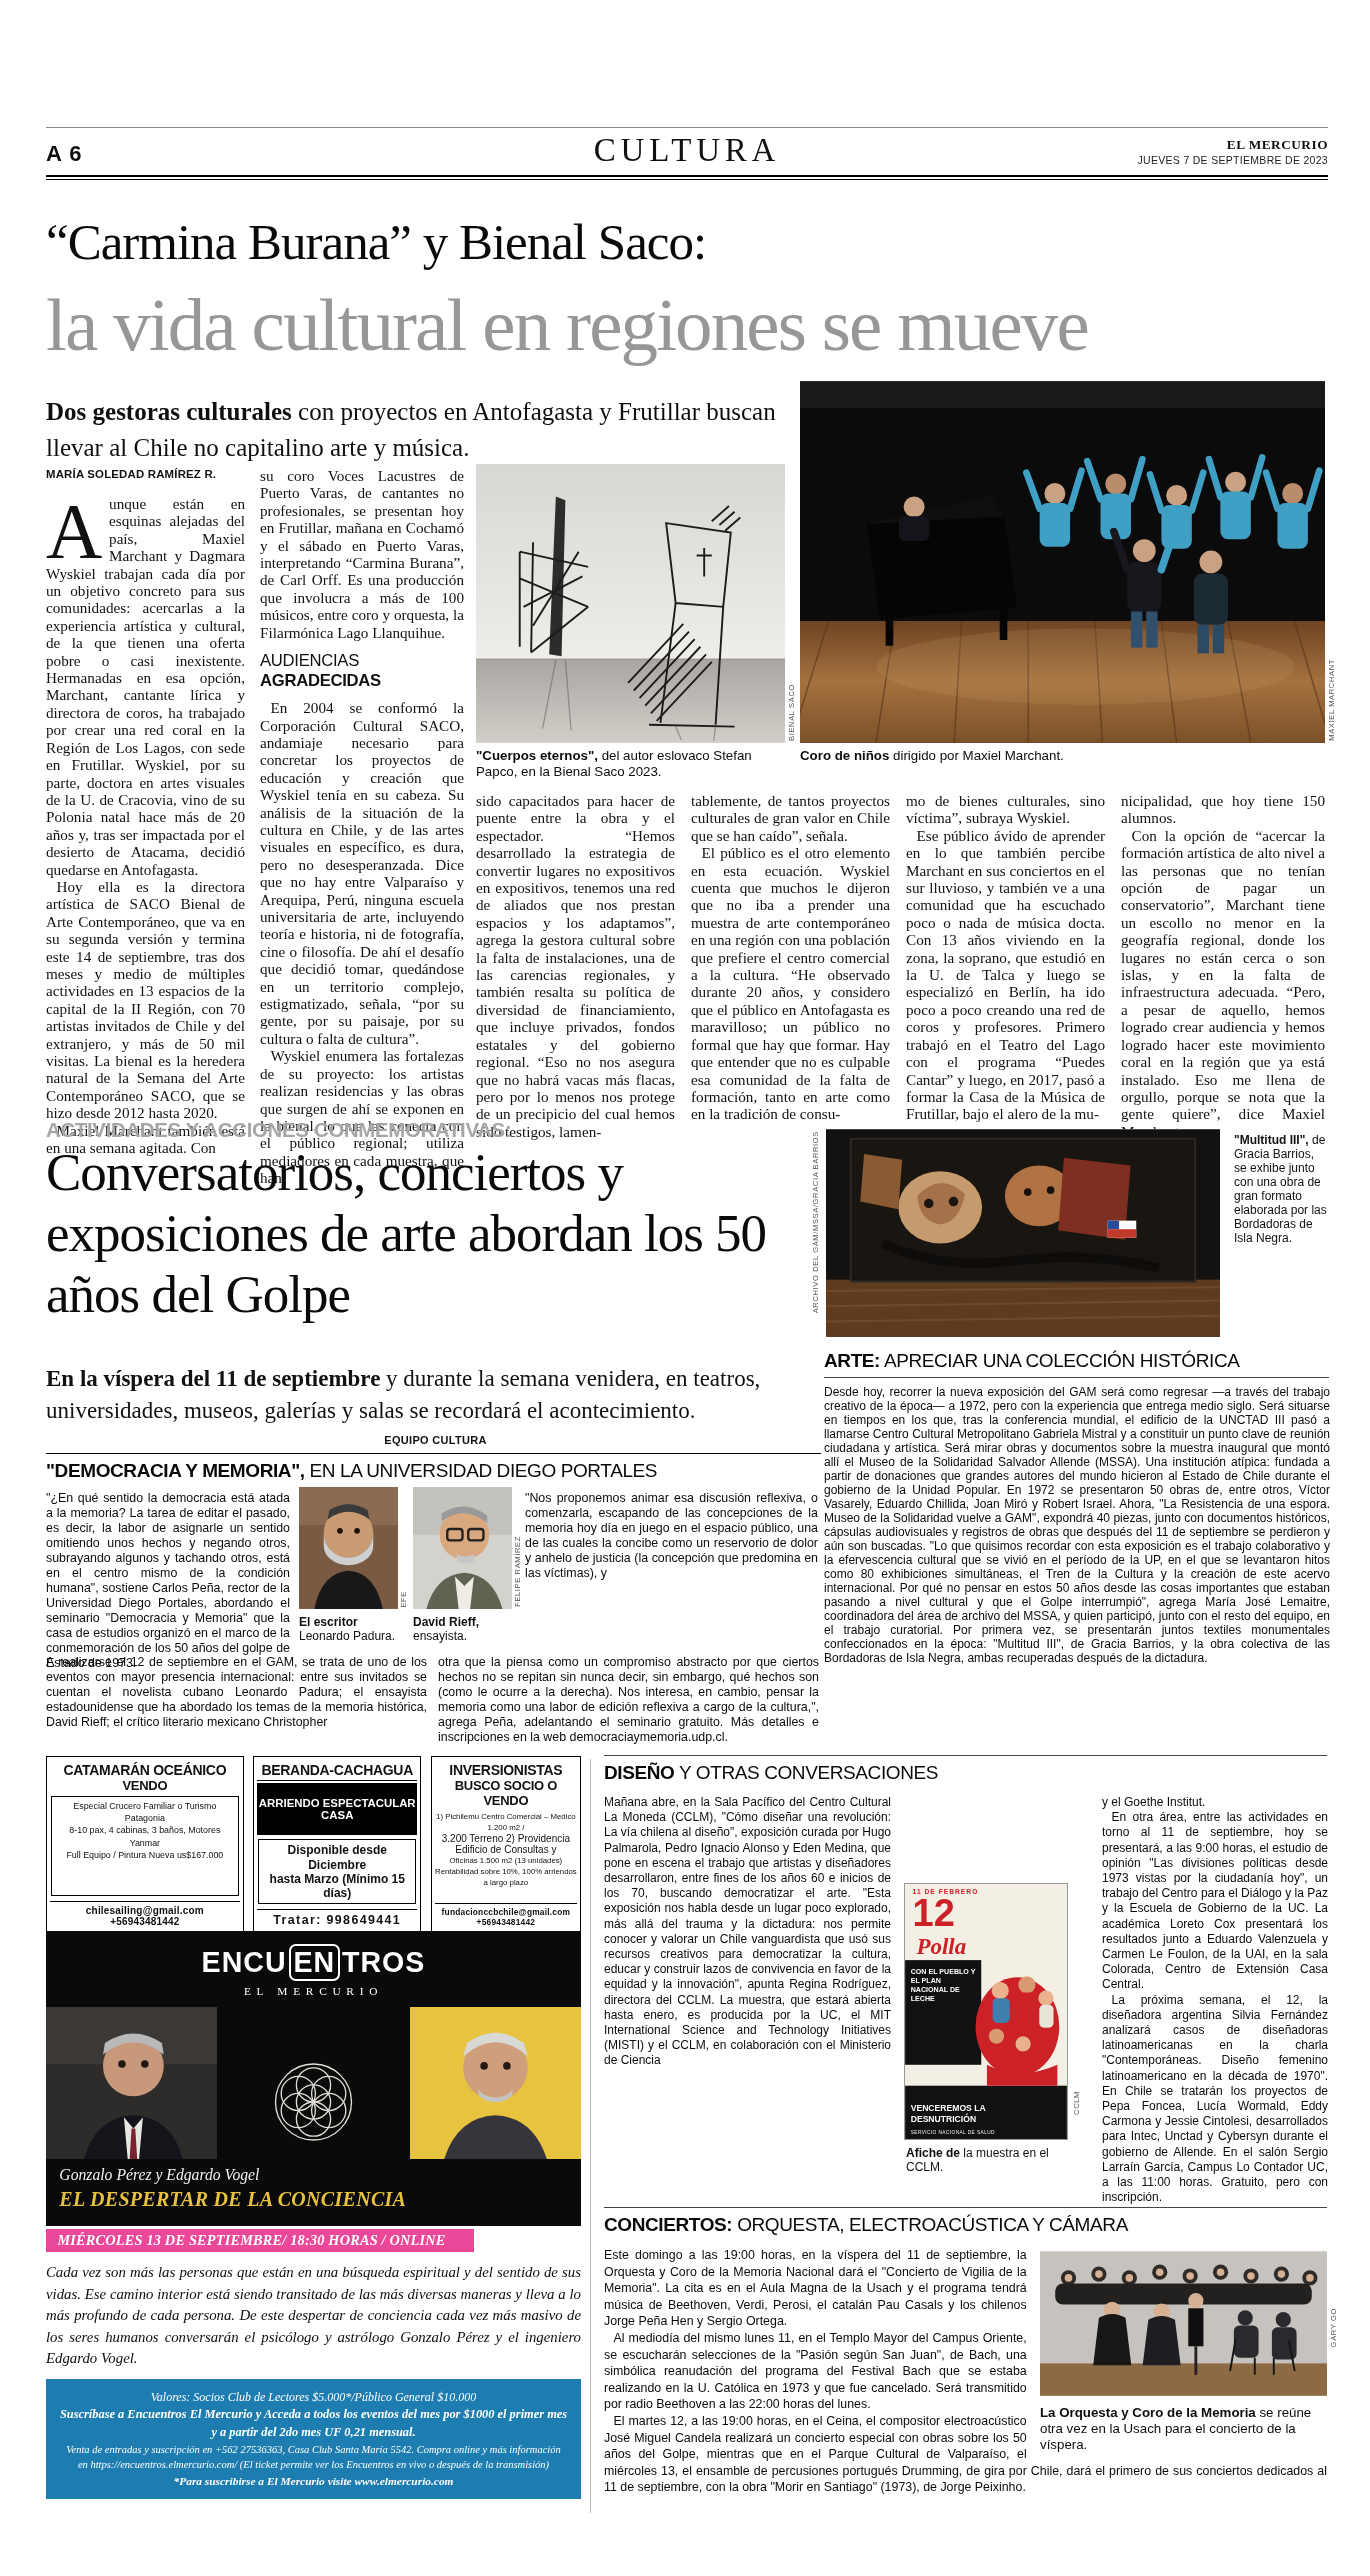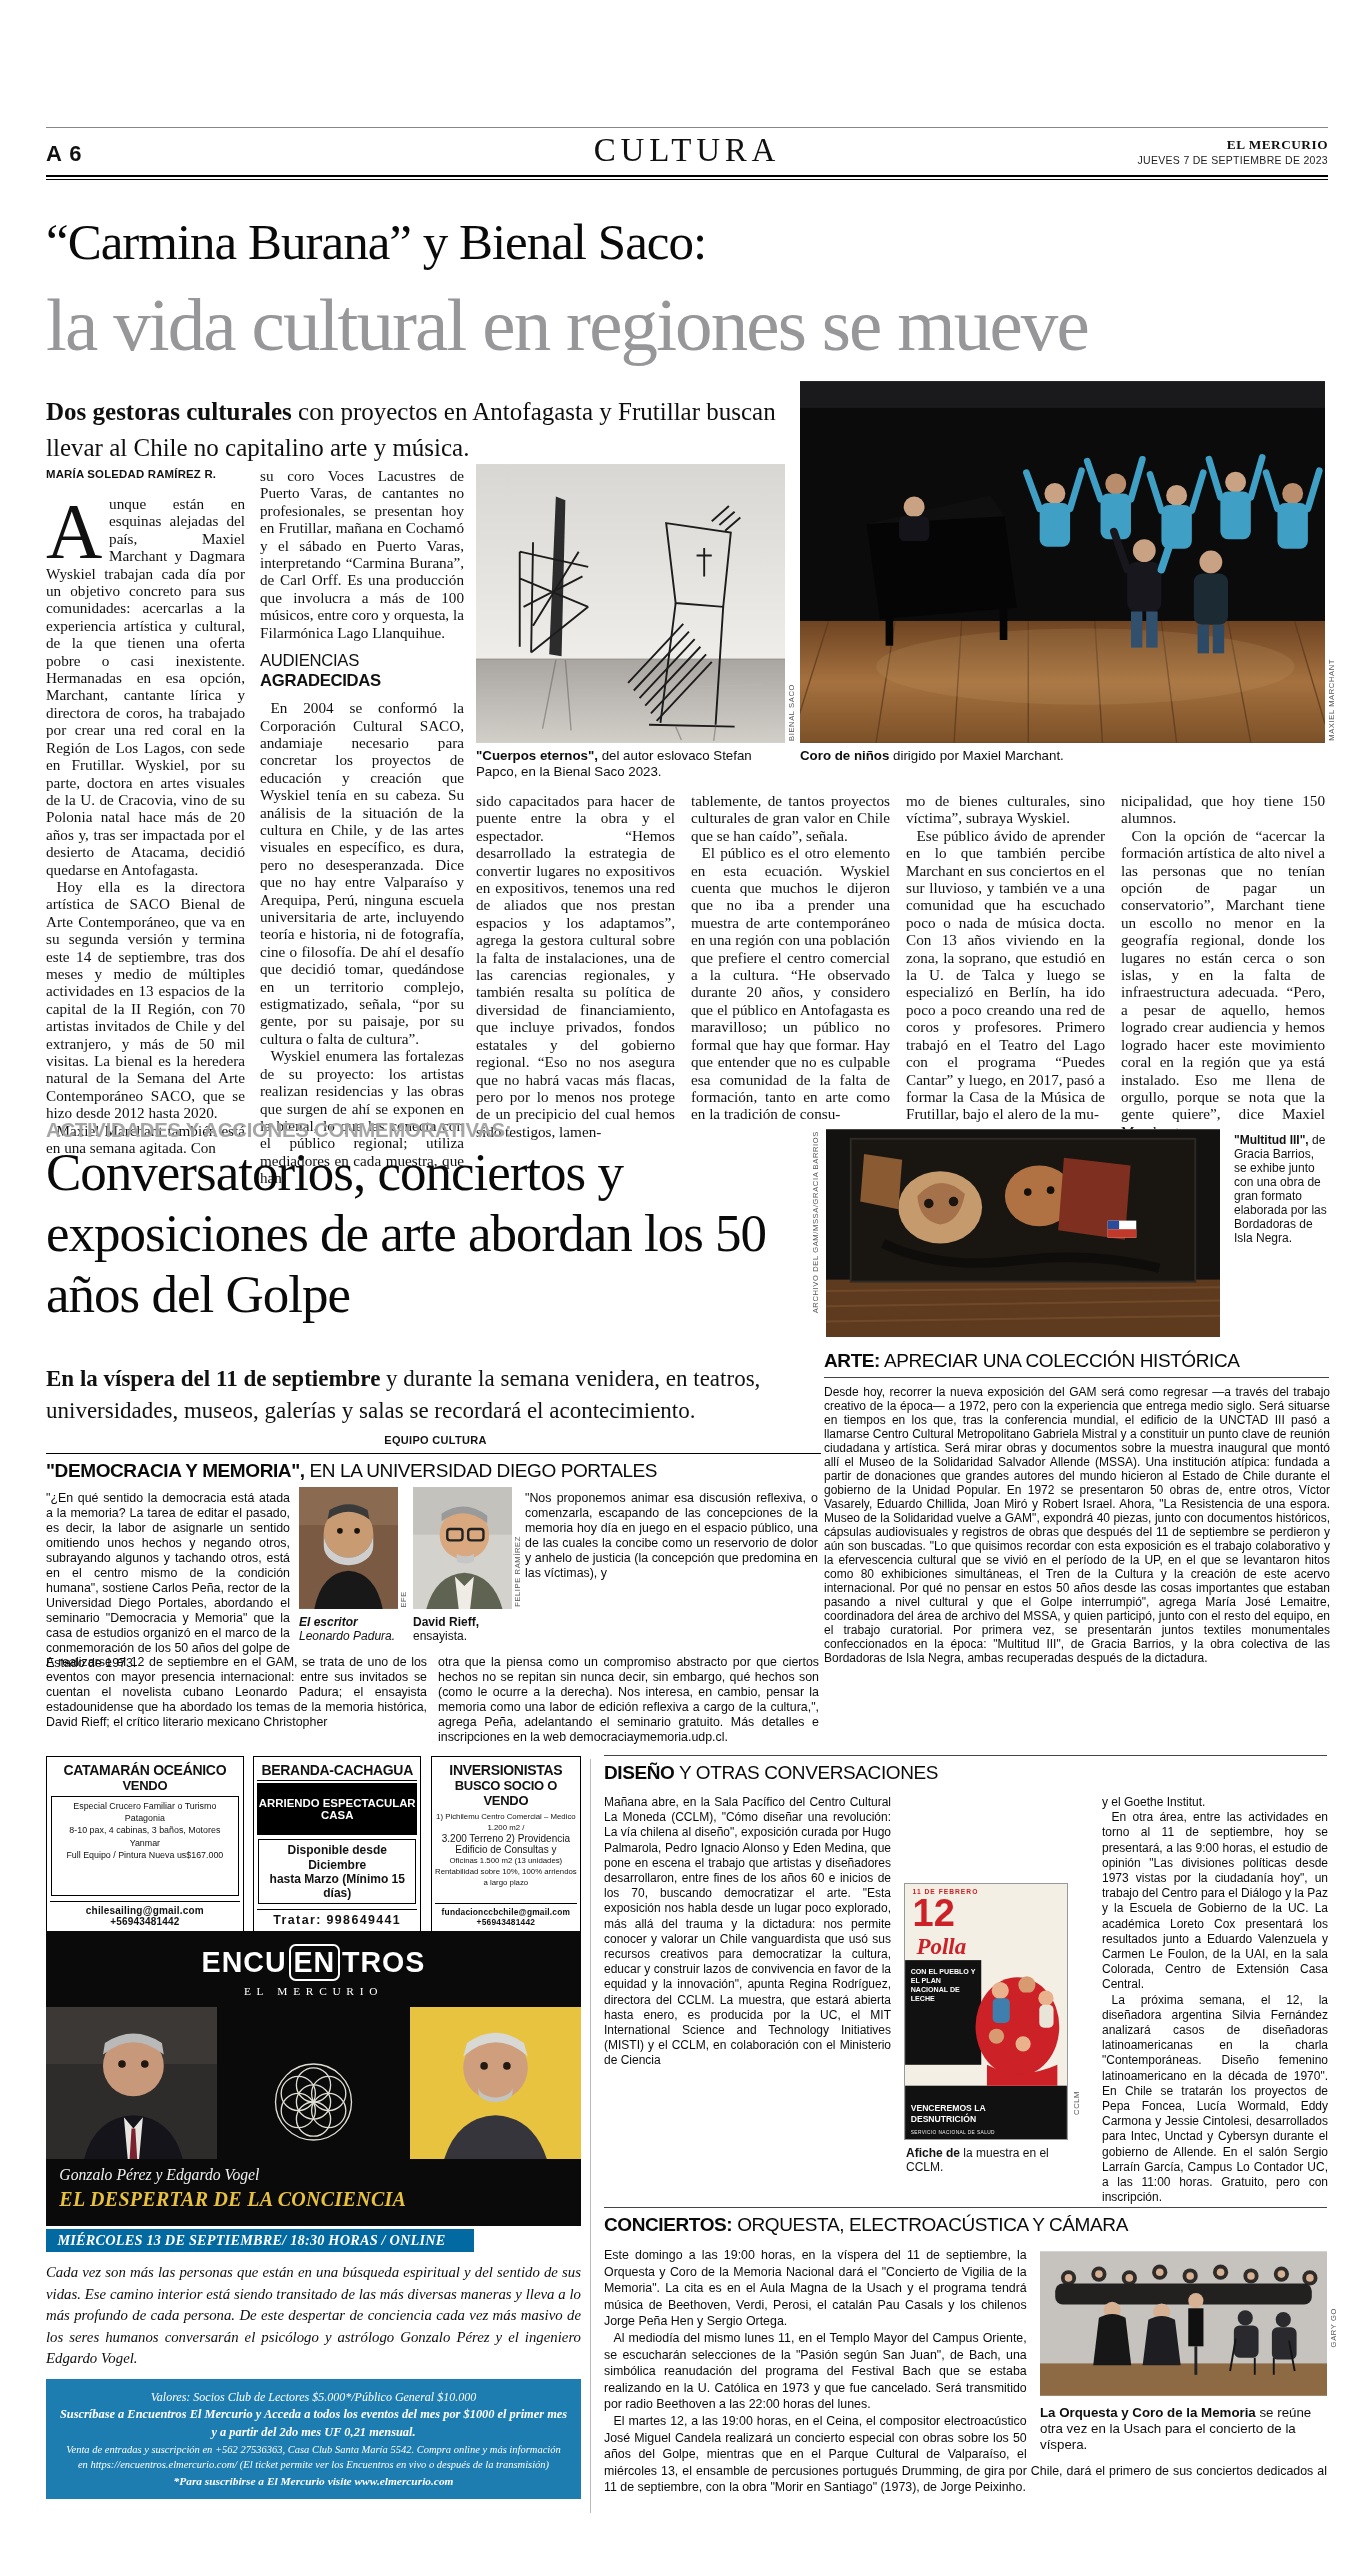--- a/index.html
+++ b/index.html
@@ -56,21 +56,21 @@
   .adbox .ft{border-top:1.9px solid #000;margin:1.9px 2.9px 2.9px 2.9px;padding:2.9px 0;font-weight:700;font-size:10px;letter-spacing:0.2px;}
   
   .enc{left:46px;top:1931px;width:535px;}
   .encblack{background:#0a0a0a;color:#fff;padding:13.3px 0 9.5px 0;}
   .enclogo{text-align:center;font:700 28.6px "Liberation Sans",sans-serif;letter-spacing:1px;}
   .enclogo .enbox{display:inline-block;border:2.4px solid #fff;border-radius:6.7px;padding:0 2.9px;margin:0 1.9px;}
   .encsub{text-align:center;font:400 11.4px "Liberation Serif",serif;letter-spacing:5.7px;margin-top:3.8px;}
   .encmid{display:flex;align-items:flex-end;justify-content:space-between;margin-top:9.5px;height:152px;}
   .encnames{padding:7.6px 13.3px 3.8px 13.3px;font:italic 400 15.7px "Liberation Serif",serif;color:#f2f2f2;}
   .enctitle{padding:0 13.3px 5.7px 13.3px;font:italic 700 20px "Liberation Serif",serif;color:#e9c23d;letter-spacing:0.3px;}
-  .pinkband{background:#0369a1;color:#fff;width:417px;margin-top:2.9px;padding:2.9px 0 2.9px 11.4px;
+  .pinkband{background:#ec4899;color:#fff;width:417px;margin-top:2.9px;padding:2.9px 0 2.9px 11.4px;
             font:italic 700 14.3px "Liberation Serif",serif;letter-spacing:0.2px;}
   .encpara{margin-top:10.5px;font:italic 400 14.8px/1.45 "Liberation Serif",serif;color:#0d0d0d;text-align:justify;}
   .bluebox{margin-top:9.5px;background:#1d7db0;color:#fff;text-align:center;padding:8.6px 7.6px;font-family:"Liberation Serif",serif;}
   .bluebox .b1{font:italic 400 12px/1.5 "Liberation Serif",serif;}
   .bluebox .b2{font:italic 700 12.4px/1.45 "Liberation Serif",serif;}
   .bluebox .b3{font:italic 400 10.5px/1.5 "Liberation Serif",serif;}
   .bluebox .b4{font:italic 700 11.4px/1.5 "Liberation Serif",serif;}
   
   .poster{left:904px;top:1883px;width:162px;height:255px;background:#f5f1e8;border:1px solid #999;overflow:hidden;font-family:"Liberation Sans",sans-serif;}
   .poster .pt1{position:absolute;top:3.8px;left:7.6px;font-size:6.7px;font-weight:700;color:#cc2127;letter-spacing:1px;}
@@ -283,21 +283,21 @@
       <rect x="0" y="0" width="104" height="40" fill="#8a6a50"></rect>
       <circle cx="52" cy="48" r="26" fill="#c99b72"></circle>
       <path d="M26,48 a26,26 0 0 0 52,0 l0,14 a26,20 0 0 1 -52,0 Z" fill="#cfcfcf"></path>
       <path d="M30,34 q22,-16 44,0 l-2,-10 q-20,-12 -40,0 Z" fill="#3a3a3a"></path>
       <circle cx="43" cy="46" r="3" fill="#1a120c"></circle>
         <circle cx="61" cy="46" r="3" fill="#1a120c"></circle>
       <path d="M16,128 q8,-38 36,-40 q28,2 36,40 Z" fill="#181818"></path>
     </svg>
     <span class="vcred" style="right:-9.5px;bottom:1.9px;">EFE</span>
   </div>
-  <div class="abs smallcap" style="left:299px;top:1615px;width:99px;font-style:italic;">
+  <div class="abs smallcap" style="left:299px;top:1615px;width:99px;">
     <b>El escritor</b><span> Leonardo Padura.</span>
   </div>
 
   <div class="abs figure" style="left:413px;top:1487px;width:99px;height:122px;">
     <svg width="99" height="122" viewBox="0 0 104 128">
       <rect width="104" height="128" fill="#d4d2cd"></rect>
       <rect x="0" y="0" width="104" height="50" fill="#c4c2bc"></rect>
       <circle cx="54" cy="50" r="26" fill="#d9a87e"></circle>
       <path d="M30,36 q24,-18 48,2 l0,-8 q-24,-18 -48,-2 Z" fill="#9a9a9a"></path>
       <rect x="36" y="44" width="16" height="12" rx="3" fill="none" stroke="#222" stroke-width="2.5"></rect>

